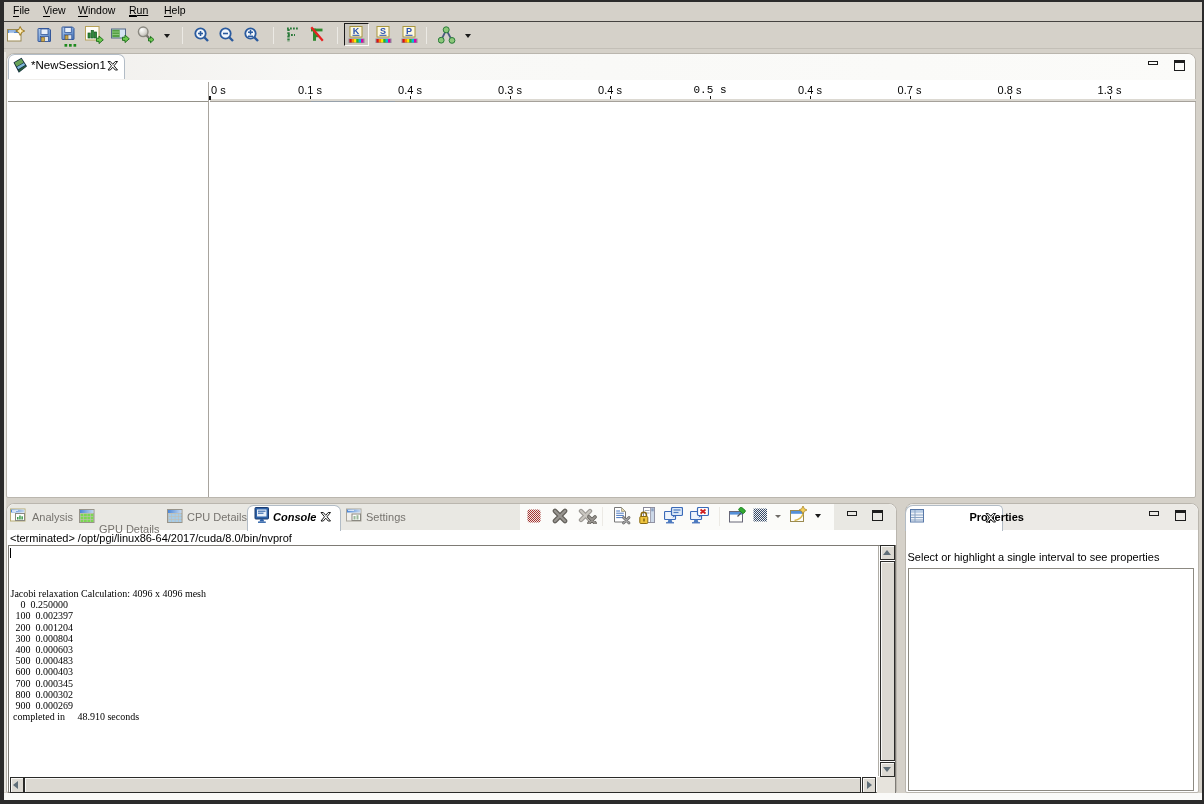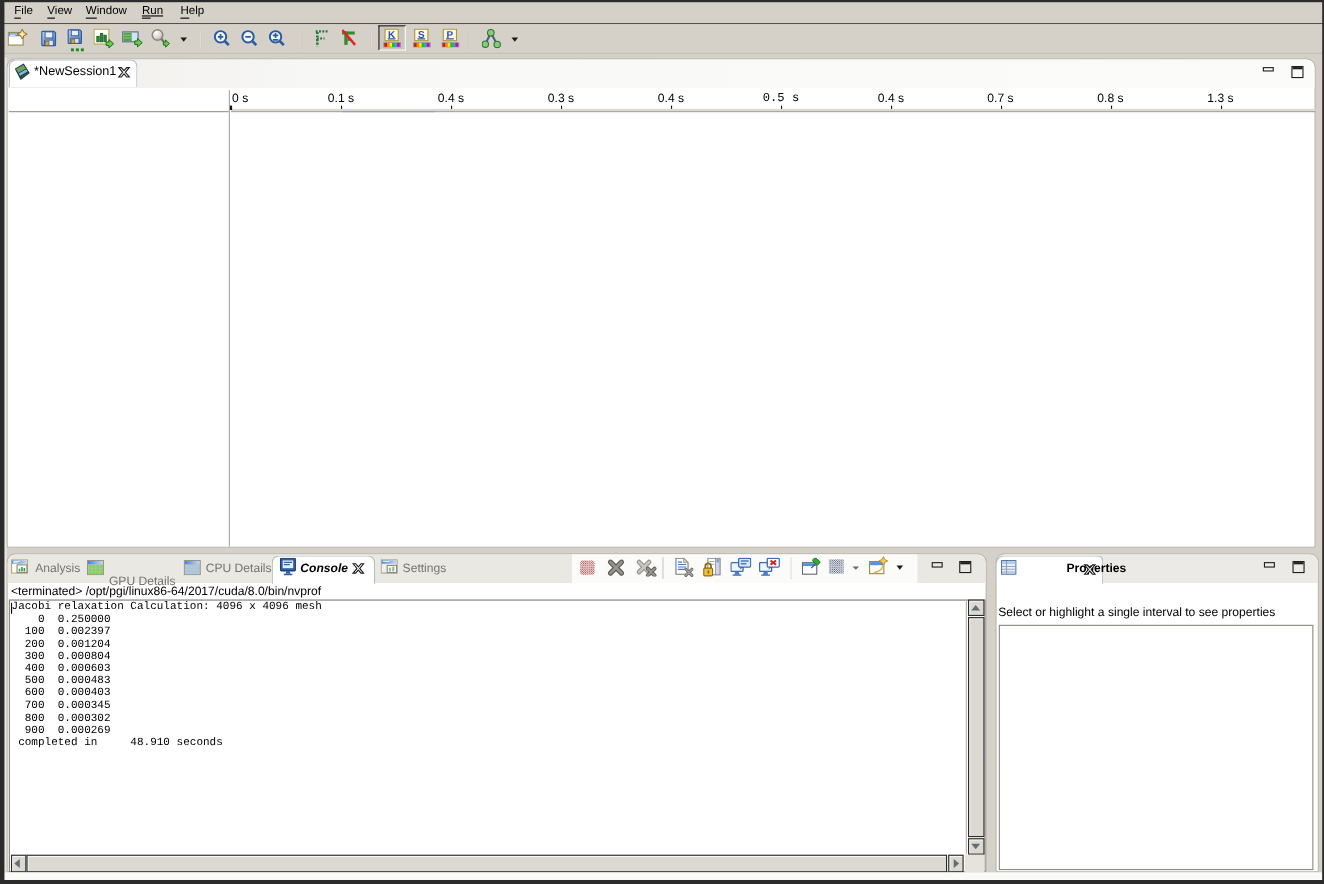--- a/index.html
+++ b/index.html
@@ -33,21 +33,21 @@
 .maxbtn:after { content:""; position:absolute; left:0; top:0; width:100%; height:2px; background:#1d1d1d; }
 .tablabel { position:absolute; font-size:11px; color:#76736e; white-space:nowrap; }
 .tablabel.active { color:#000; font-weight:bold; }
 
 .rlabel { position:absolute; top:83.5px; width:60px; text-align:center; font-size:11px; color:#000; }
 .rtick { position:absolute; top:95.5px; width:1.8px; height:4.2px; background:#161616; }
 
 .sbv, .sbh, .sbbtn { position:absolute; background:#d5d1c9; }
 .sbbtn { background:#dcd9d2; border:1.2px solid #2a2a28; box-shadow: inset 1px 1px 0 rgba(250,250,248,0.9); }
 .arrow { position:absolute; width:0; height:0; }
-pre { font-family:Liberation Mono, monospace; }
+pre { font-family:Liberation Serif, serif;margin-top:41px; }
 </style>
 </head>
 <body>
 
 <div class="abs" id="menubar"></div>
 <div class="abs mitem" style="left:13px;"><u>F</u>ile</div>
 <div class="abs mitem" style="left:43px;"><u>V</u>iew</div>
 <div class="abs mitem" style="left:78px;"><u>W</u>indow</div>
 <div class="abs mitem" style="left:129px;text-decoration:underline;"><u>R</u>un</div>
 <div class="abs mitem" style="left:164px;"><u>H</u>elp</div>

